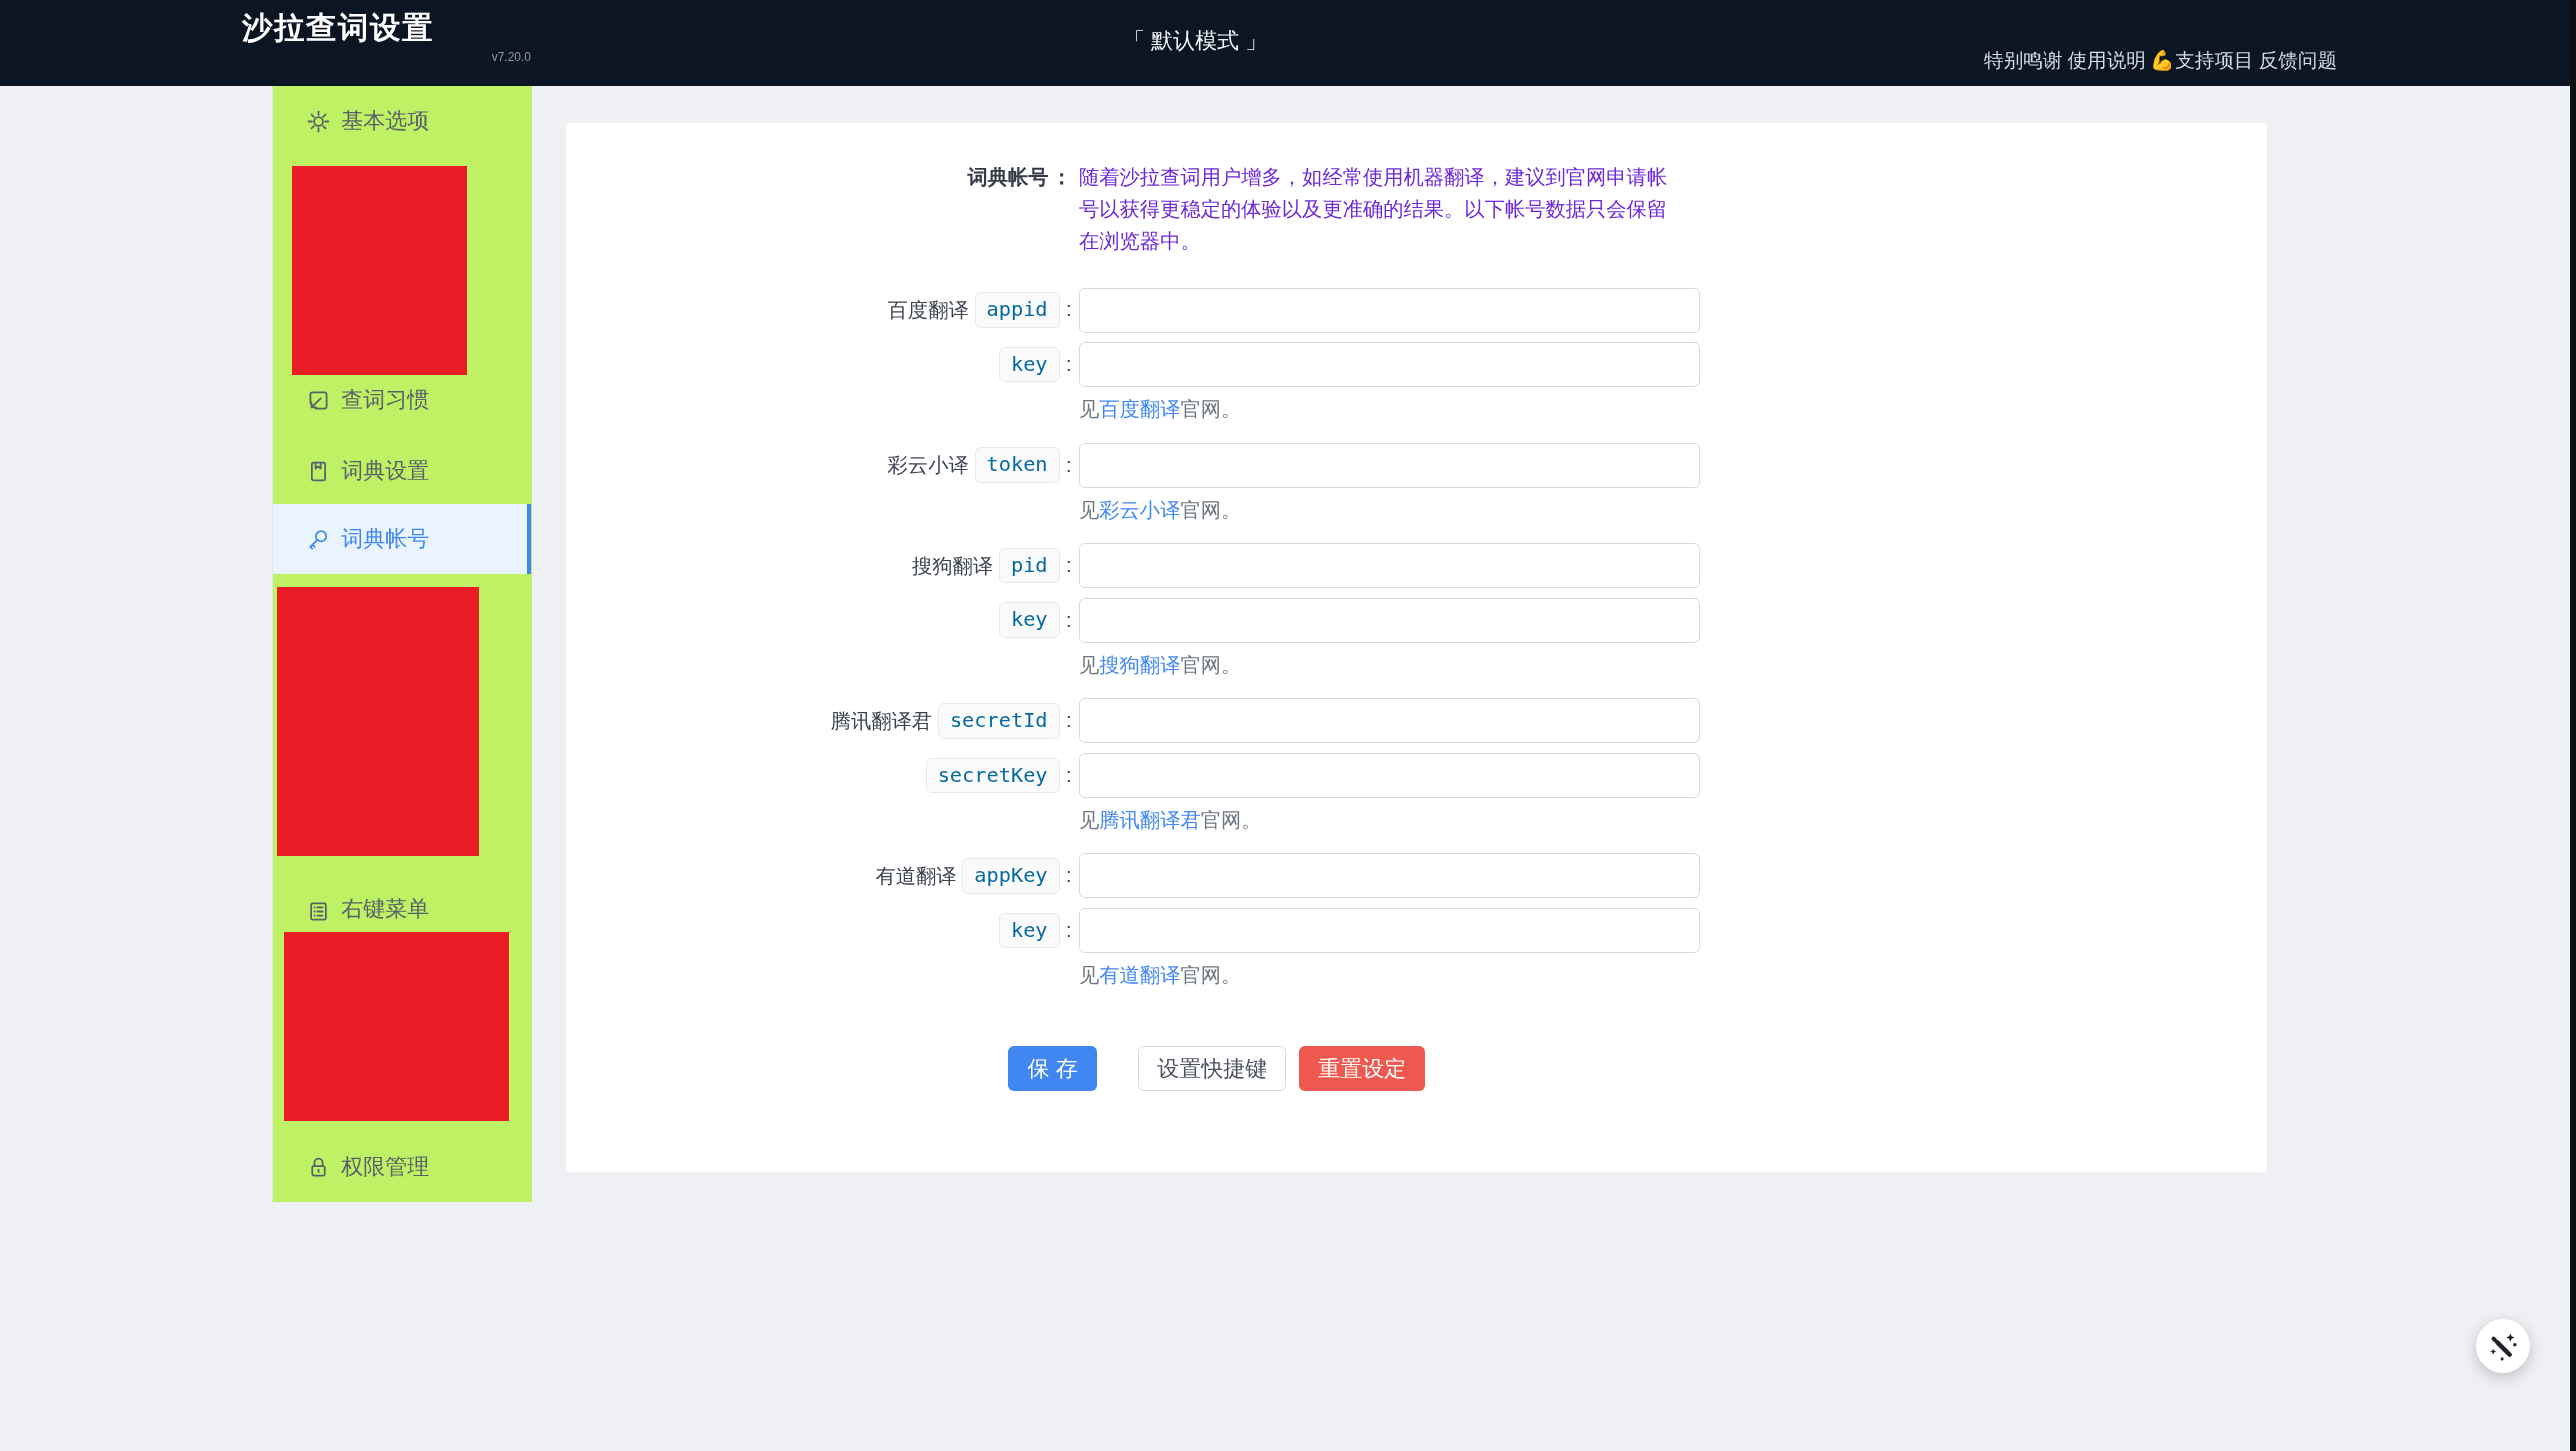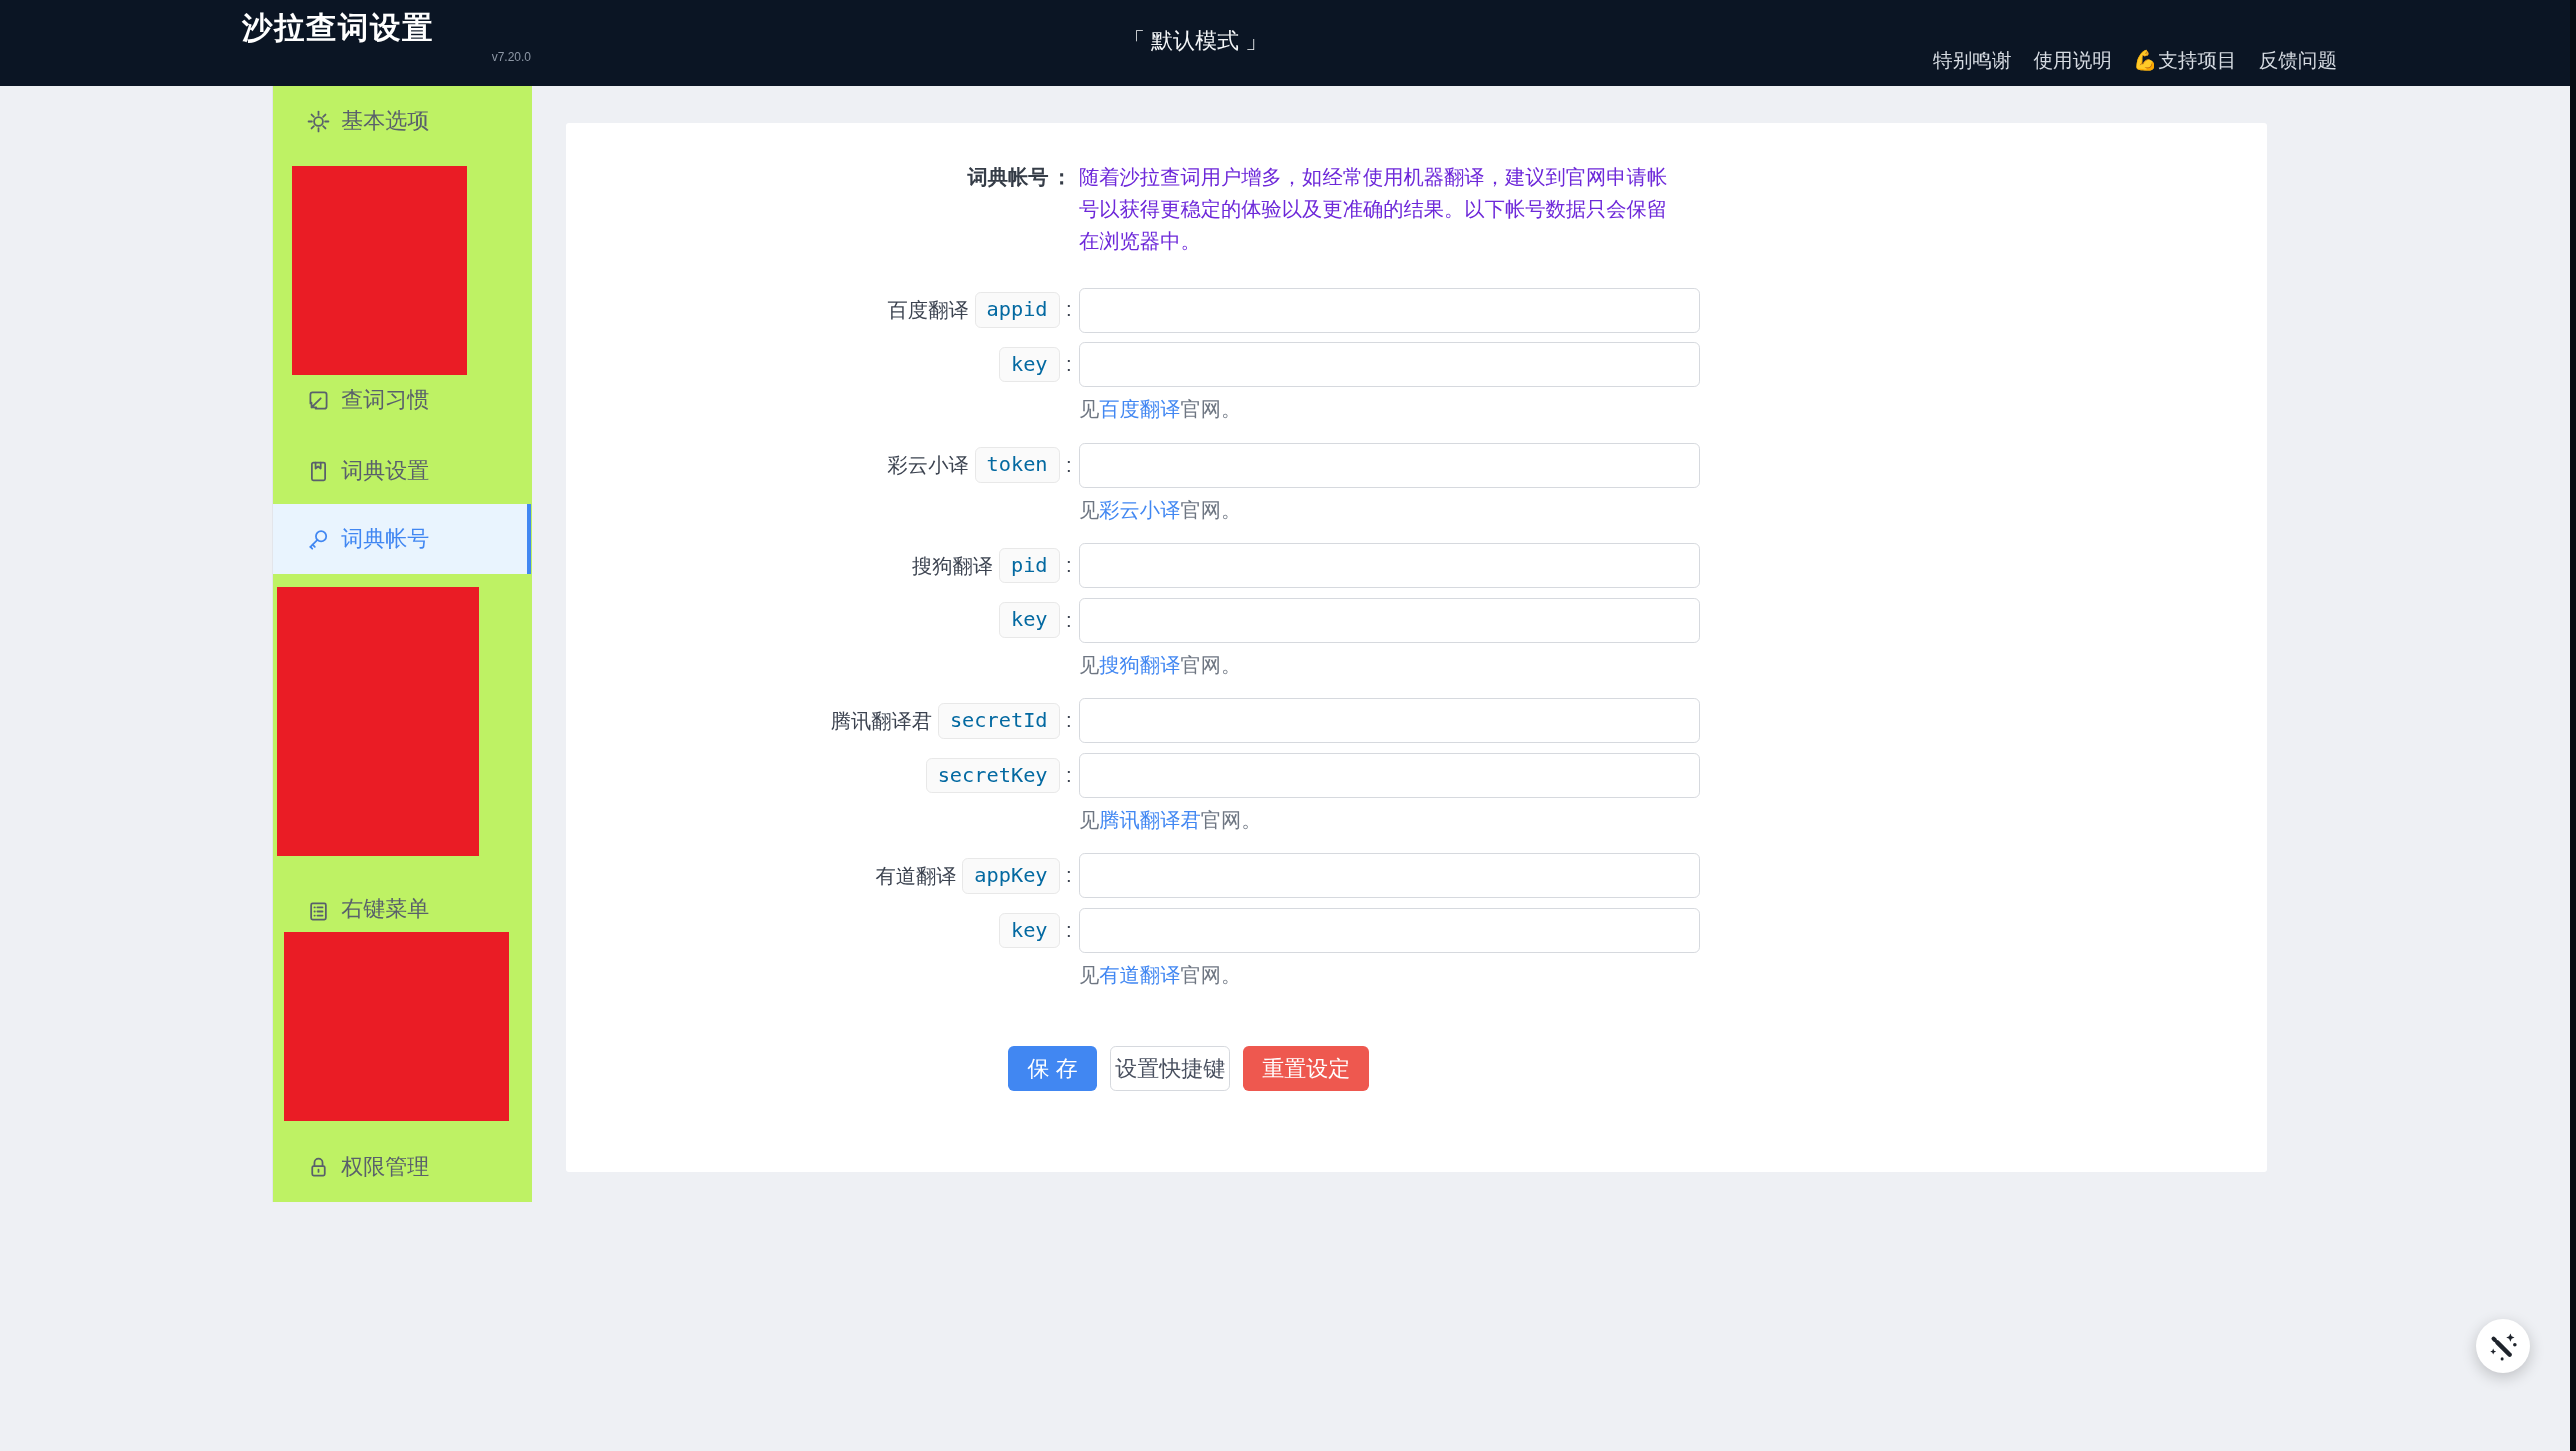--- a/index.html
+++ b/index.html
@@ -8,21 +8,21 @@
     background:#eef0f4;
     font-family:"Liberation Sans","DejaVu Sans",sans-serif;
     color:#3c4350;
   }
   
   .header{position:absolute;left:0;top:0;width:2576px;height:86px;background:#0b1524;}
   .h-left{position:absolute;left:242px;top:8.7px;width:289px;}
   .h-title{font-size:30.5px;font-weight:700;color:#ffffff;letter-spacing:1.5px;line-height:36px;}
   .h-version{font-size:12px;color:#8d97a5;text-align:right;line-height:23px;margin-top:1.5px;}
   .h-mode{position:absolute;left:1123px;top:29px;font-size:22px;color:#f4f6f8;line-height:23px;cursor:pointer;}
-  .h-links{position:absolute;right:239px;top:49px;display:flex;gap:22px;}
+  .h-links{position:absolute;right:239px;top:49px;display:flex;gap:5px;}
   .h-link{font-size:19.6px;color:#d6dbe2;line-height:23px;white-space:nowrap;cursor:pointer;}
   
   .edge-strip{position:absolute;right:0;top:0;width:6.5px;height:1452px;background:#0a0d12;z-index:60;}
   
   .sidebar{position:absolute;left:272px;top:86px;width:260px;height:1116px;background:#bef264;border-left:1.5px solid #e3e5ea;box-sizing:border-box;}
   .menu-item{position:absolute;left:0;width:258px;height:70px;display:flex;align-items:center;padding-left:33px;box-sizing:border-box;color:#59606b;font-size:22px;cursor:pointer;}
   .menu-item .mi-icon{width:25px;height:25px;flex:0 0 auto;margin-right:10.2px;display:flex;align-items:center;justify-content:center;}
   .menu-item svg{stroke:#59606b;fill:none;stroke-width:2.4;stroke-linecap:round;stroke-linejoin:round;}
   .menu-item.selected{background:#e9f4fe;color:#4187f2;}
   .menu-item.selected svg{stroke:#4187f2;}
@@ -39,21 +39,21 @@
   .frow{display:flex;align-items:center;margin-bottom:9.4px;}
   .svc{font-size:20.3px;color:#3c4350;}
   .chip{margin-left:5.8px;background:#fafafa;border:1.5px solid #e8e8e8;border-radius:5.8px;padding:2px 11px;font-family:"DejaVu Sans Mono","Liberation Mono",monospace;font-size:20.3px;color:#0369a1;line-height:1.45;}
   .colon{margin-left:6.5px;font-size:20.3px;color:#3c4350;}
   .tinput{width:621px;height:45px;border:1.5px solid #d6d9de;border-radius:5.8px;box-sizing:border-box;font-size:20.3px;padding:0 13px;outline:none;background:#fff;color:#3c4350;font-family:inherit;}
   .help{margin:4.4px 0 20.3px 513px;font-size:20.3px;line-height:26px;color:#6e7682;}
   .help a{color:#4187f2;text-decoration:none;cursor:pointer;}
   .buttons{display:flex;gap:13px;margin-left:442px;margin-top:58px;}
   .btn{height:45px;border-radius:5.8px;font-size:22px;display:flex;align-items:center;justify-content:center;box-sizing:border-box;cursor:pointer;white-space:nowrap;font-family:inherit;}
   .btn-primary{background:#4187f2;color:#ffffff;border:none;padding:0 19.6px;}
-  .btn-default{background:#ffffff;color:#4a5160;border:1.5px solid #d6d9de;padding:0 4px;}
+  .btn-default{background:#ffffff;color:#4a5160;border:1.5px solid #d6d9de;padding:0 18px;margin-left:28px;}
   .btn-danger{background:#ee584f;color:#ffffff;border:none;padding:0 19px;}
   
   .fab{position:absolute;left:2476px;top:1319px;width:54px;height:54px;border-radius:50%;background:#ffffff;box-shadow:0 4.4px 14.5px rgba(0,0,0,0.20);display:flex;align-items:center;justify-content:center;cursor:pointer;z-index:40;}
 </style>
 </head>
 <body>
 
 <div class="header">
   <div class="h-left">
     <div class="h-title">沙拉查词设置</div>

